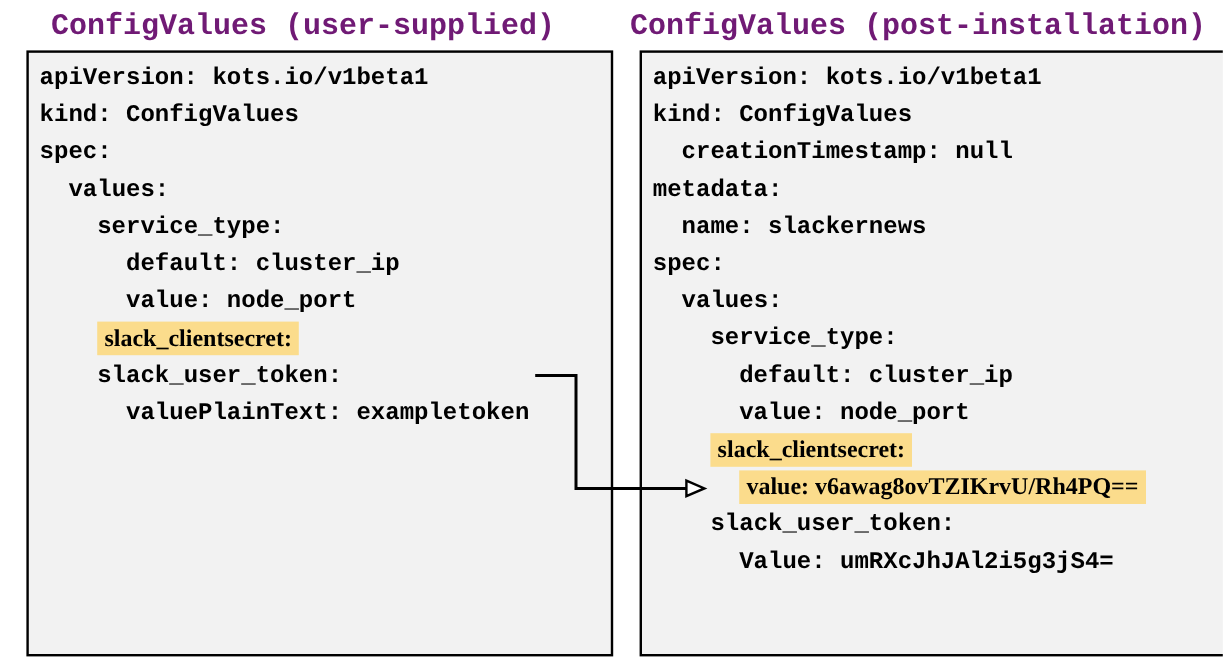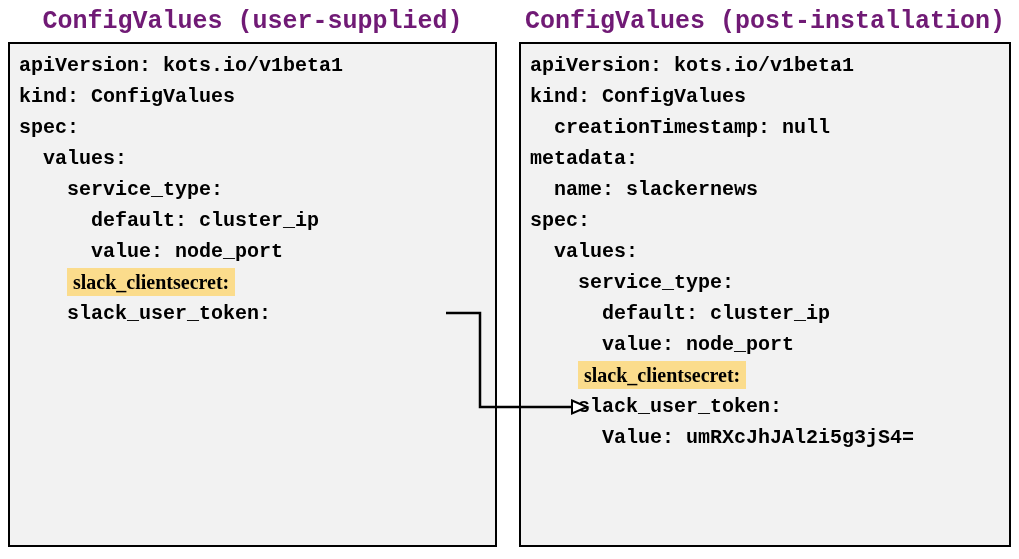--- a/index.html
+++ b/index.html
@@ -17,20 +17,21 @@
     position:absolute;top:6px;height:32px;line-height:32px;
     text-align:center;font-weight:bold;font-size:25px;color:#701a75;
     letter-spacing:0;white-space:pre;
   }
   .panel-title.left{left:8px;width:489px;}
   .panel-title.right{left:519px;width:492px;}
   .code-box{
     position:absolute;top:42px;height:505px;box-sizing:border-box;
     background:var(--boxbg);border:2px solid var(--border);
     padding:6px 4px 0 9px;
+    margin-left:14px;
   }
   .code-box.left{left:8px;width:489px;}
   .code-box.right{left:519px;width:492px;}
   .code-line{
     height:31px;line-height:31px;font-size:20px;font-weight:bold;
     white-space:pre;color:#000;
   }
   .code-line .hl{
     background:var(--hl);
     padding:3px 6px;
@@ -51,34 +52,36 @@
 <div class="code-box left">
     <div class="code-line"><span></span><span>apiVersion: kots.io/v1beta1</span></div>
     <div class="code-line"><span></span><span>kind: ConfigValues</span></div>
     <div class="code-line"><span></span><span>spec:</span></div>
     <div class="code-line"><span>  </span><span>values:</span></div>
     <div class="code-line"><span>    </span><span>service_type:</span></div>
     <div class="code-line"><span>      </span><span>default: cluster_ip</span></div>
     <div class="code-line"><span>      </span><span>value: node_port</span></div>
     <div class="code-line"><span>    </span><span class="hl">slack_clientsecret:</span></div>
     <div class="code-line"><span>    </span><span>slack_user_token:</span></div>
+    <div class="code-line"><span>      </span><span>valuePlainText: exampletoken</span></div>
   </div>
 
 <div class="code-box right">
     <div class="code-line"><span></span><span>apiVersion: kots.io/v1beta1</span></div>
     <div class="code-line"><span></span><span>kind: ConfigValues</span></div>
     <div class="code-line"><span>  </span><span>creationTimestamp: null</span></div>
     <div class="code-line"><span></span><span>metadata:</span></div>
     <div class="code-line"><span>  </span><span>name: slackernews</span></div>
     <div class="code-line"><span></span><span>spec:</span></div>
     <div class="code-line"><span>  </span><span>values:</span></div>
     <div class="code-line"><span>    </span><span>service_type:</span></div>
     <div class="code-line"><span>      </span><span>default: cluster_ip</span></div>
     <div class="code-line"><span>      </span><span>value: node_port</span></div>
     <div class="code-line"><span>    </span><span class="hl">slack_clientsecret:</span></div>
+    <div class="code-line"><span>      </span><span class="hl">value: v6awag8ovTZIKrvU/Rh4PQ==</span></div>
     <div class="code-line"><span>    </span><span>slack_user_token:</span></div>
     <div class="code-line"><span>      </span><span>Value: umRXcJhJAl2i5g3jS4=</span></div>
   </div>
 
 <svg class="arrow-overlay" viewBox="0 0 1019 559" xmlns="http://www.w3.org/2000/svg">
   <polyline points="446,313 480,313 480,407 572,407" fill="none" stroke="#000000" stroke-width="2.5"></polyline>
   <polygon points="572,400.5 587,407 572,413.5" fill="#ffffff" stroke="#000000" stroke-width="2"></polygon>
 </svg>
 
 </body></html>

